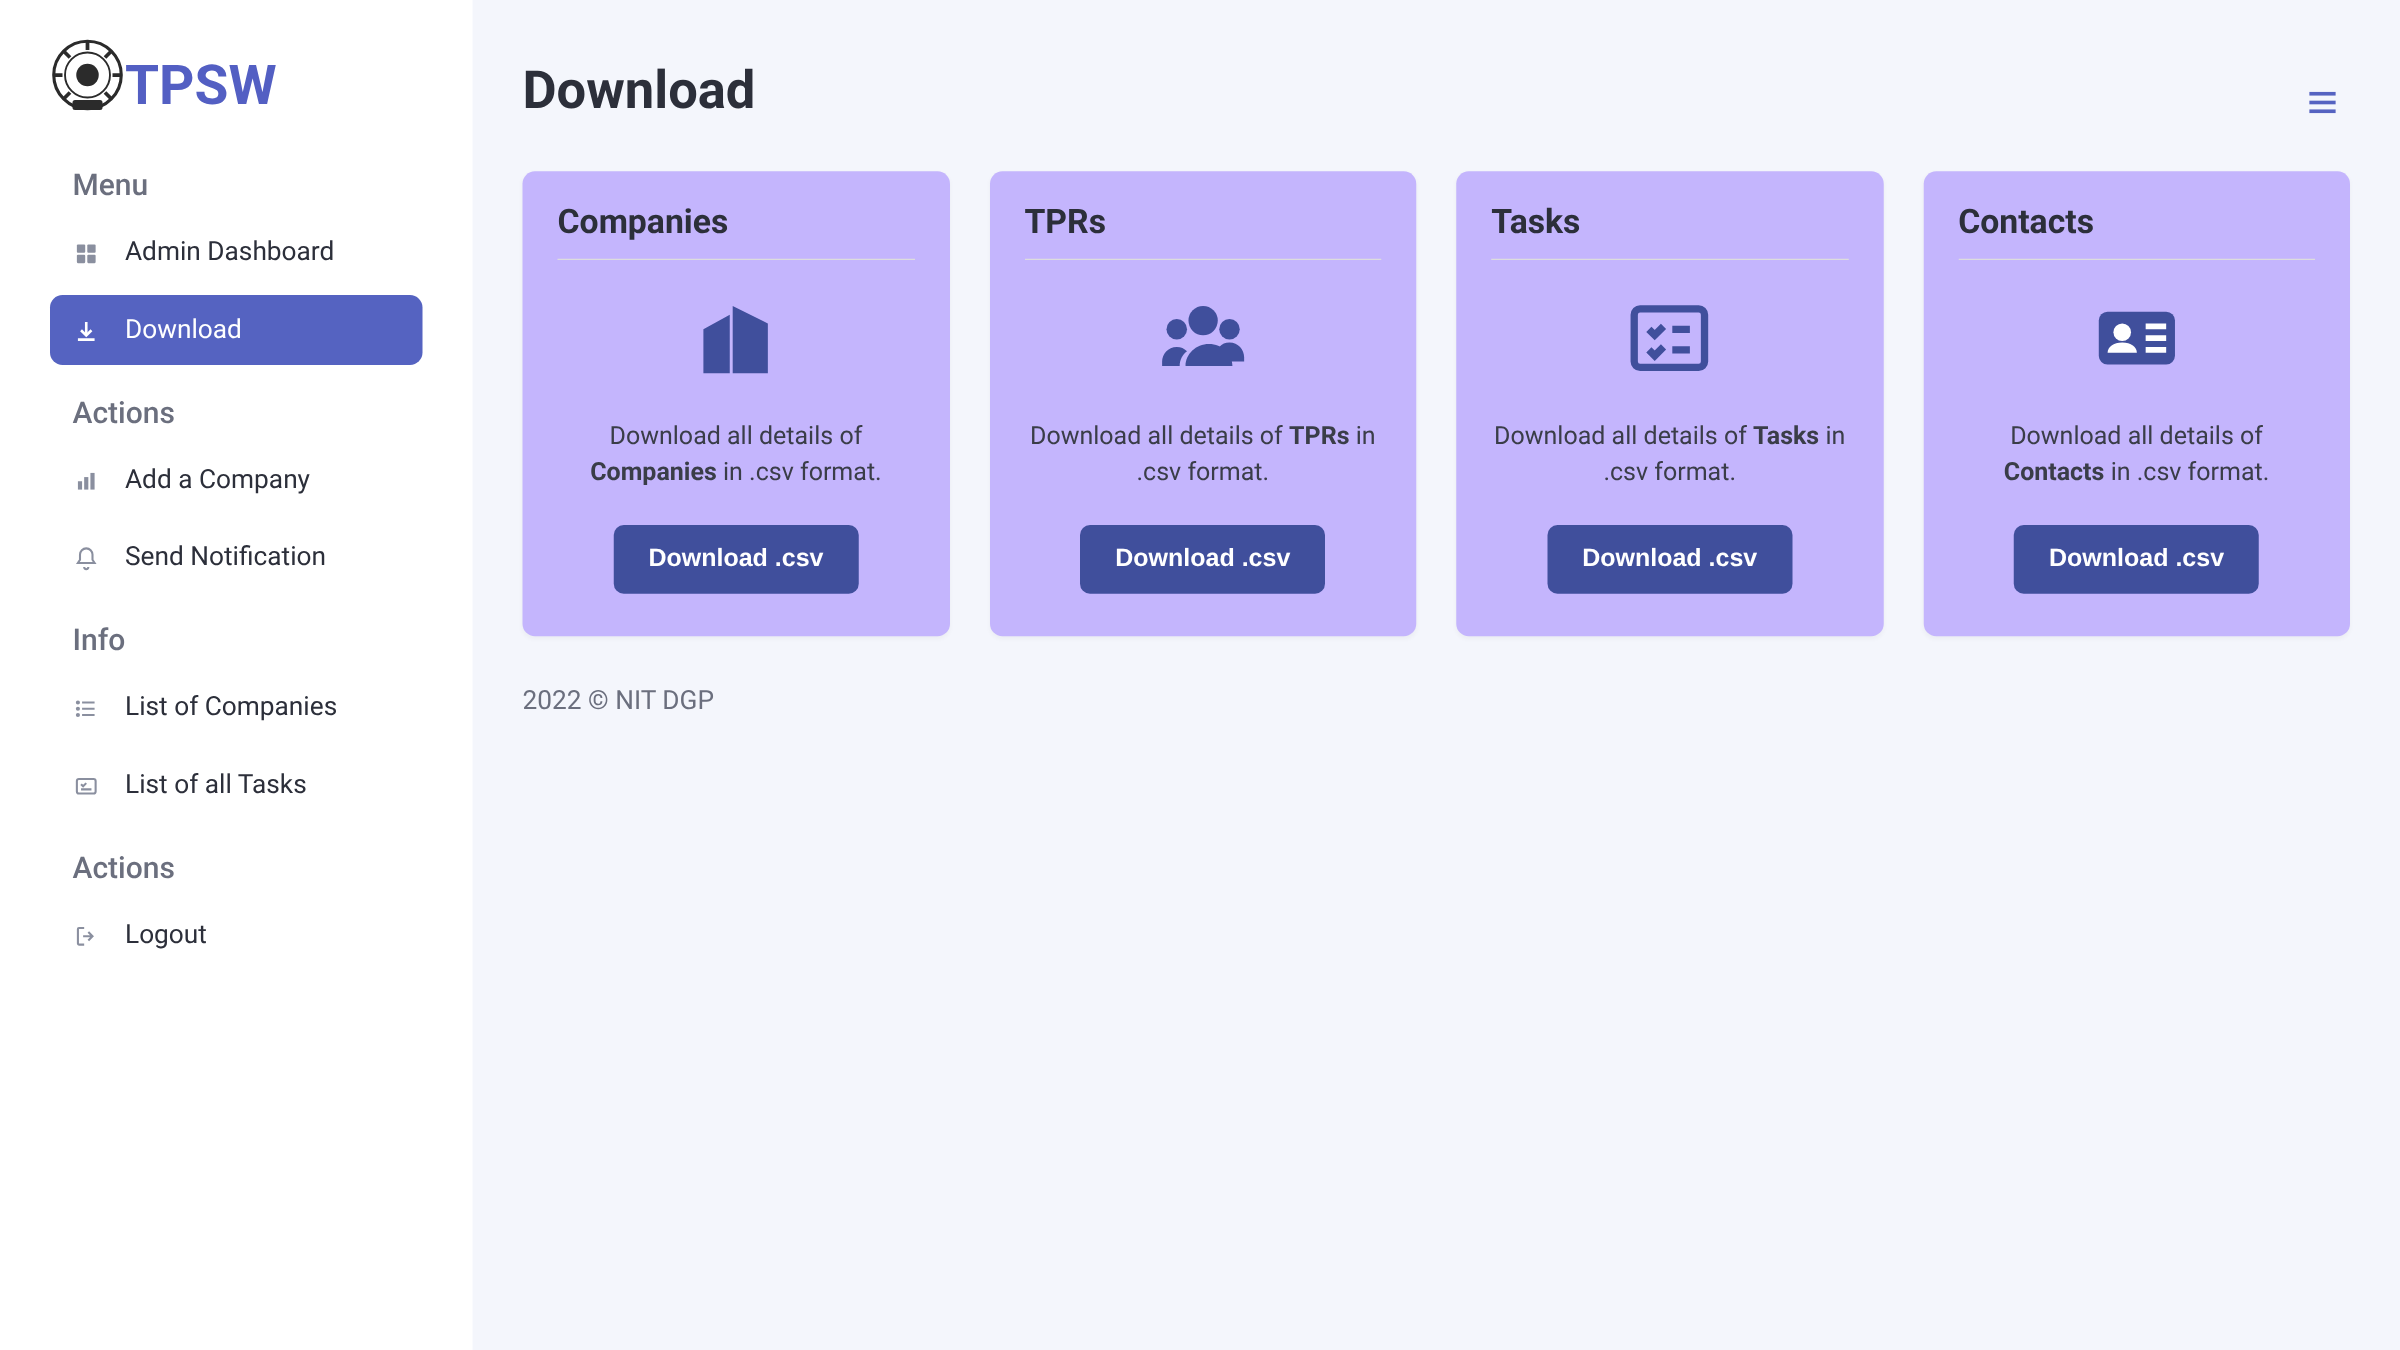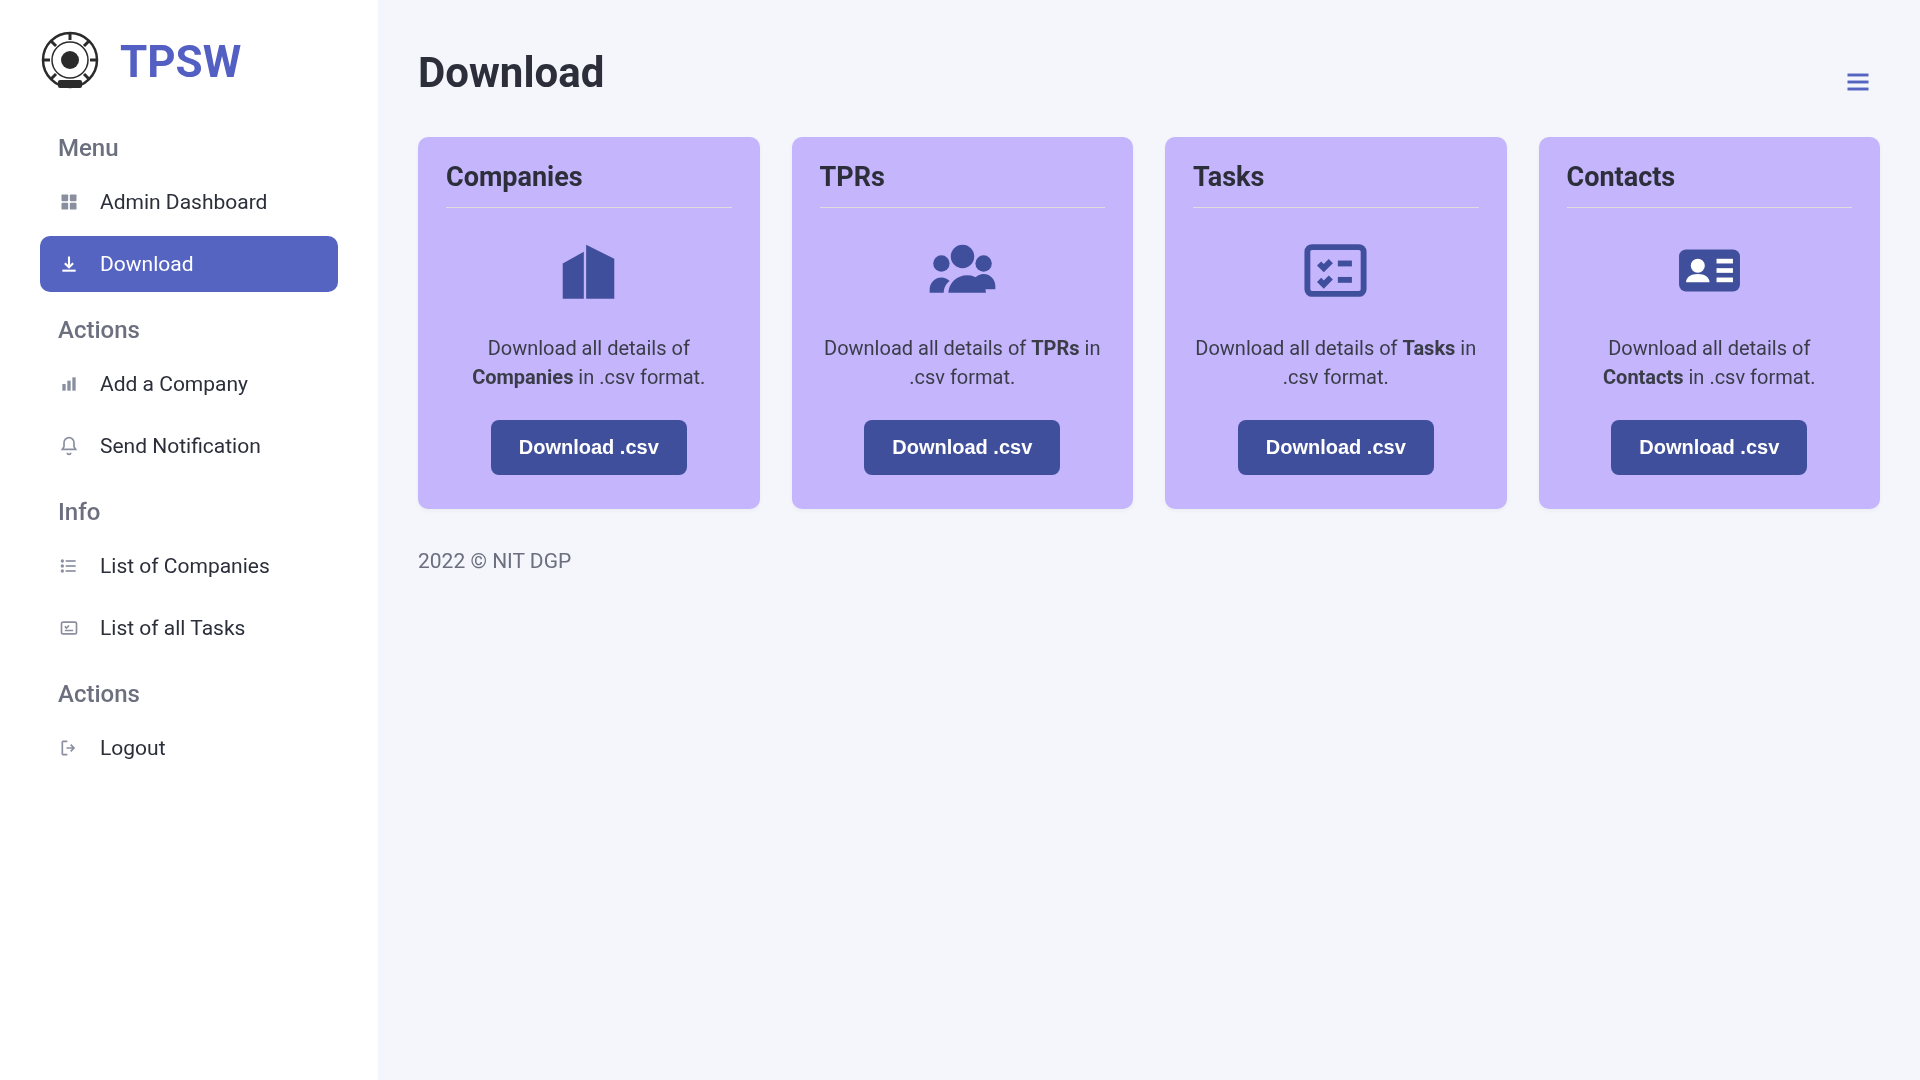--- a/index.html
+++ b/index.html
@@ -13,39 +13,38 @@
     }
     .sidebar {
       width: 378px;
       background: #fff;
       height: 100%;
       padding: 30px 40px;
       overflow-y: auto;
     }
     .logo-section {
       display: flex;
-      align-items: center;
-      gap: 20px;
+      align-items: flex-end;
       margin-bottom: 40px;
     }
     .logo-emblem { width: 60px; height: 60px; }
     .logo-text {
       font-size: 44px;
       font-weight: 700;
       color: #535fc3;
     }
     .section-heading {
       font-size: 24px;
       color: #6b6f7e;
       font-weight: 500;
       margin: 24px 0 12px 18px;
     }
     .nav-item {
       display: flex;
-      align-items: center;
+      align-items: flex-end;
       gap: 20px;
       padding: 16px 18px;
       border-radius: 10px;
       cursor: pointer;
       color: #2c2f3a;
       font-size: 21px;
       font-weight: 400;
       margin-bottom: 6px;
     }
     .nav-item.active {

